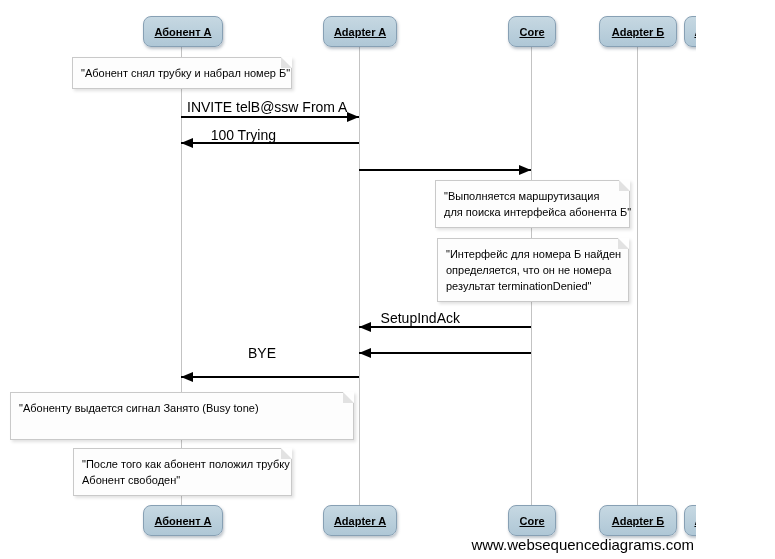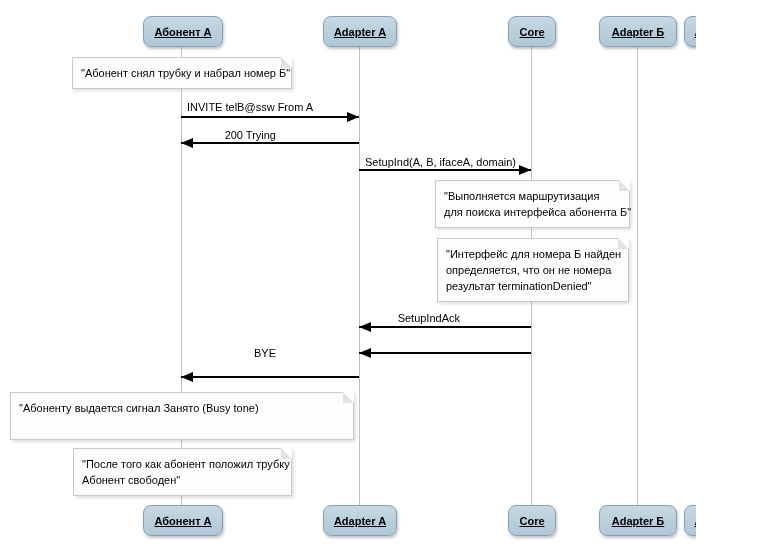--- a/index.html
+++ b/index.html
@@ -28,21 +28,21 @@
   }
   .note .fold {
     position:absolute; top:-1px; right:-1px; width:0; height:0;
     border-style:solid; border-width:0 11px 11px 0;
     border-color:#ffffff #ffffff #e2e2e2 #e2e2e2;
   }
   .msg-line { position:absolute; height:2px; background:#000; z-index:2; }
   .arr { position:absolute; width:0; height:0; z-index:2; }
   .arr-r { border-top:5px solid transparent; border-bottom:5px solid transparent; border-left:12px solid #000; }
   .arr-l { border-top:5px solid transparent; border-bottom:5px solid transparent; border-right:12px solid #000; }
-  .msg-label { position:absolute; font-size:11px; line-height:13px; white-space:nowrap; z-index:2; }
+  .msg-label { position:absolute; font-size:14px; line-height:13px; white-space:nowrap; z-index:2; }
   .watermark { position:absolute; top:536px; right:2px; font-size:15px; z-index:5; }
 </style>
 </head>
 <body>
 
 <div id="diagram">
 
   <div class="lifeline" style="left:181px"></div>
   <div class="lifeline" style="left:359px"></div>
   <div class="lifeline" style="left:531px"></div>
@@ -57,25 +57,24 @@
 
   <div class="note" style="left:72px; top:57px; width:202px; height:16px">
     <span class="fold"></span>
     <div>"Абонент снял трубку и набрал номер Б"</div>
   </div>
 
   <div class="msg-label" style="left:187px; top:101px">INVITE telB@ssw From A</div>
   <div class="msg-line" style="left:181px; top:116px; width:178px"></div>
   <div class="arr arr-r" style="left:347px; top:112px"></div>
 
-  <div class="msg-label" style="right:420px; top:129px">200 Trying</div>
+  <div class="msg-label" style="right:420px; top:129px">100 Trying</div>
   <div class="msg-line" style="left:181px; top:142px; width:178px"></div>
   <div class="arr arr-l" style="left:181px; top:138px"></div>
 
-  <div class="msg-label" style="left:365px; top:156px">SetupInd(A, B, ifaceA, domain)</div>
   <div class="msg-line" style="left:359px; top:169px; width:172px"></div>
   <div class="arr arr-r" style="left:519px; top:165px"></div>
 
   <div class="note" style="left:435px; top:180px; width:177px; height:32px">
     <span class="fold"></span>
     <div>"Выполняется маршрутизация</div>
     <div>для поиска интерфейса абонента Б"</div>
   </div>
 
   <div class="note" style="left:437px; top:238px; width:174px; height:48px">
@@ -106,14 +105,15 @@
     <div>"После того как абонент положил трубку</div>
     <div>Абонент свободен"</div>
   </div>
 
   <div class="actor" style="left:143px; top:505px; width:78px">Абонент А</div>
   <div class="actor" style="left:323px; top:505px; width:72px">Adapter A</div>
   <div class="actor" style="left:508px; top:505px; width:46px">Core</div>
   <div class="actor" style="left:599px; top:505px; width:76px">Adapter Б</div>
   <div class="actor" style="left:684px; top:505px; width:76px">Абонент Б</div>
 
+  <div class="watermark">www.websequencediagrams.com</div>
 
 </div>
 
 </body></html>

